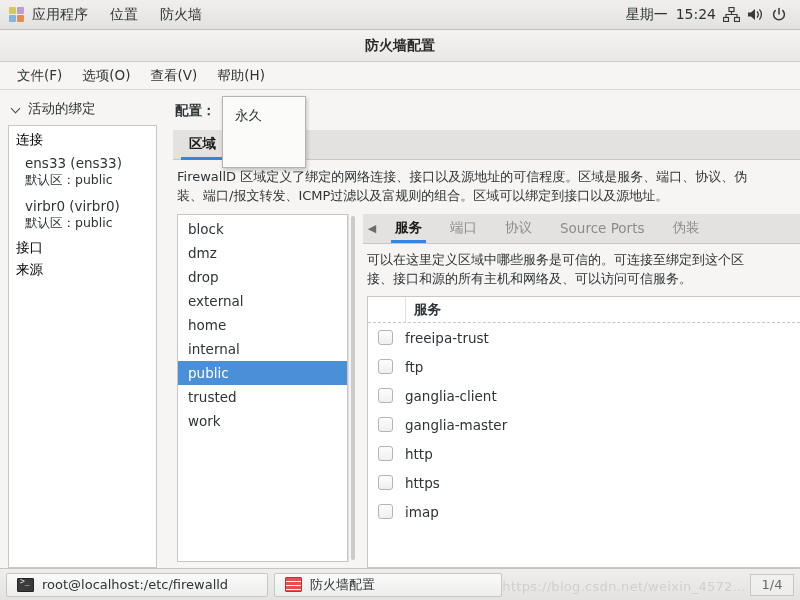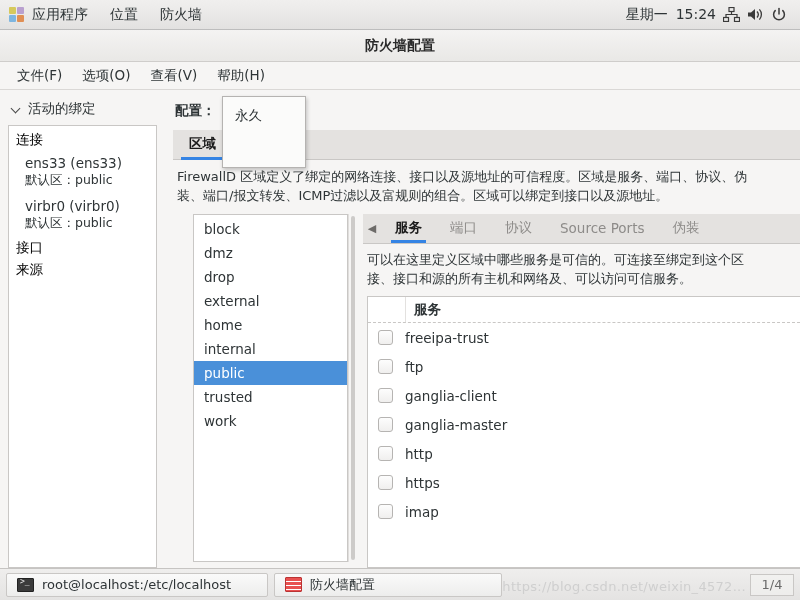--- a/index.html
+++ b/index.html
@@ -101,21 +101,21 @@
 
   .desc {
     font-size: 13px; line-height: 1.45; color: #2e3436;
     padding: 8px 4px 8px 4px; white-space: nowrap; overflow: hidden;
   }
 
   .split { flex: 1; display: flex; min-height: 0; gap: 0; padding-bottom: 0; }
 
   .zonelist-wrap { width: 190px; padding: 0 6px 6px 4px; display: flex; min-height: 0; }
   .zonelist {
-    flex: 1; background: #ffffff; border: 1px solid #c9c7c5; padding-top: 2px; overflow: hidden; margin-left: 16px;
+    flex: 1; background: #ffffff; border: 1px solid #c9c7c5; padding-top: 2px; overflow: hidden;
   }
   .zone {
     padding: 4px 10px; font-size: 13.5px; color: #2e3436;
   }
   .zone.selected { background: #4a90d9; color: #ffffff; }
 
   .zsb { width: 9px; background: #f6f5f4; border-left: 1px solid #e0dedc; position: relative; }
   .zsb::after { content:""; position:absolute; left:2px; right:2px; top:2px; bottom:2px; background:#cdcbc9; border-radius:4px; }
 
   .detail { flex: 1; display: flex; flex-direction: column; min-height: 0; padding-right: 0; }
@@ -350,21 +350,21 @@
     </div>
   </div>
 
   <div class="popup">
     <div class="pi">永久</div>
   </div>
 
   <div class="taskbar">
     <div class="tb-btn first">
       <span class="term-ic"></span>
-      <span>root@localhost:/etc/localhost</span>
+      <span>root@localhost:/etc/firewalld</span>
     </div>
     <div class="tb-btn second">
       <span class="fw-ic"></span>
       <span>防火墙配置</span>
     </div>
     <div class="watermark">https://blog.csdn.net/weixin_4572...</div>
     <div class="ws-switch">1/4</div>
   </div>
 
 </div>

